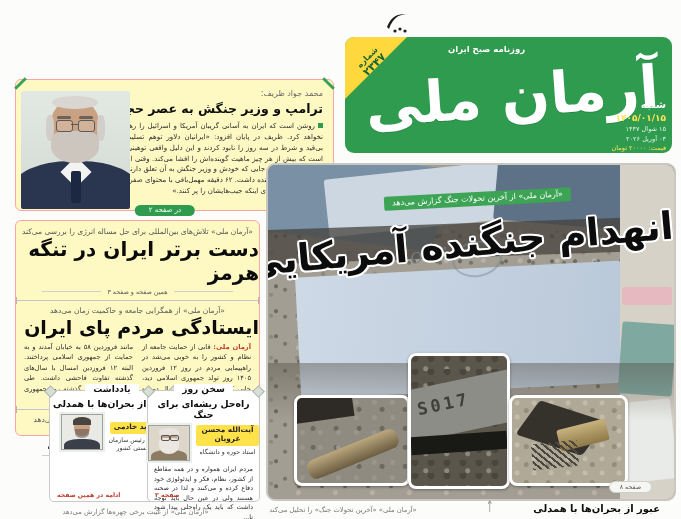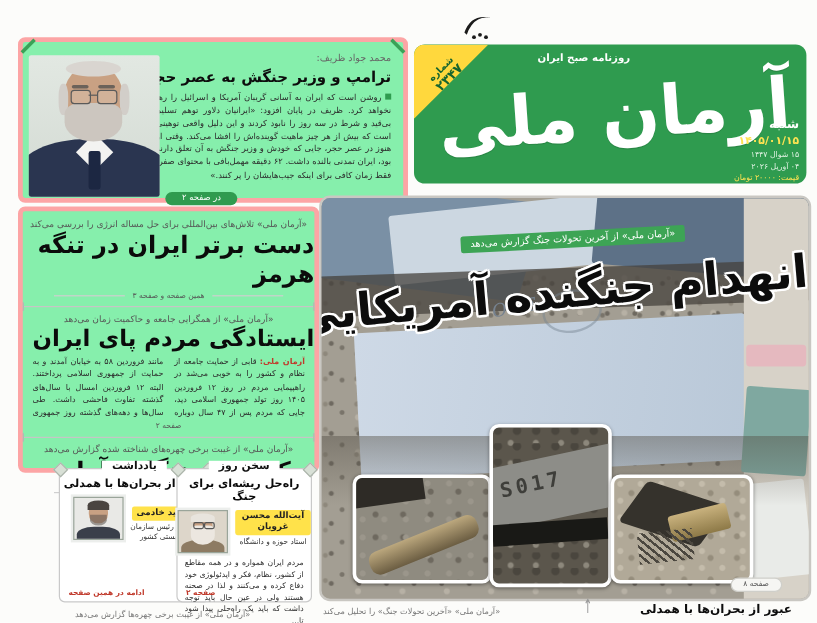--- a/index.html
+++ b/index.html
@@ -21,21 +21,21 @@
         font-size:57px;font-weight:bold;color:#ffffff;transform:rotate(-4deg);
         letter-spacing:-2px;text-shadow:0 1px 0 rgba(0,0,0,.12);}
   .dateblock{position:absolute;right:6px;top:60px;text-align:right;line-height:1.45;}
   .d-weekday{font-size:10.5px;font-weight:bold;color:#ffffff;}
   .d-solar{font-size:9px;font-weight:bold;color:#ffe352;}
   .d-hijri,.d-greg{font-size:6.5px;color:#dff2e2;}
   .d-price{font-size:6.5px;color:#ffe352;}
   .flourish{position:absolute;left:383px;top:7px;}
 
   
-  .nbox{position:absolute;background:#86efac;border:4px solid #fca5a5;border-radius:6px;}
+  .nbox{position:absolute;background:#fef9c3;border:1px solid #fca5a5;border-radius:6px;margin-top:48px;}
   .fold{position:absolute;width:15px;height:3px;background:#3aa257;}
   .fold.tl{top:2px;left:-3px;transform:rotate(-45deg);}
   .fold.tr{top:2px;right:-3px;transform:rotate(45deg);}
 
   
   .zarif-box{left:15px;top:31px;width:317px;height:130px;}
   .z-kicker{margin:9px 10px 0 0;font-size:8px;color:#666;text-align:right;}
   .z-headline{margin:3px 10px 0 0;font-size:12.5px;font-weight:800;letter-spacing:-.4px;
               white-space:nowrap;text-align:right;color:#0d0d0d;}
   .z-body{margin:5px 10px 0 0;width:196px;float:right;font-size:7px;line-height:1.55;

